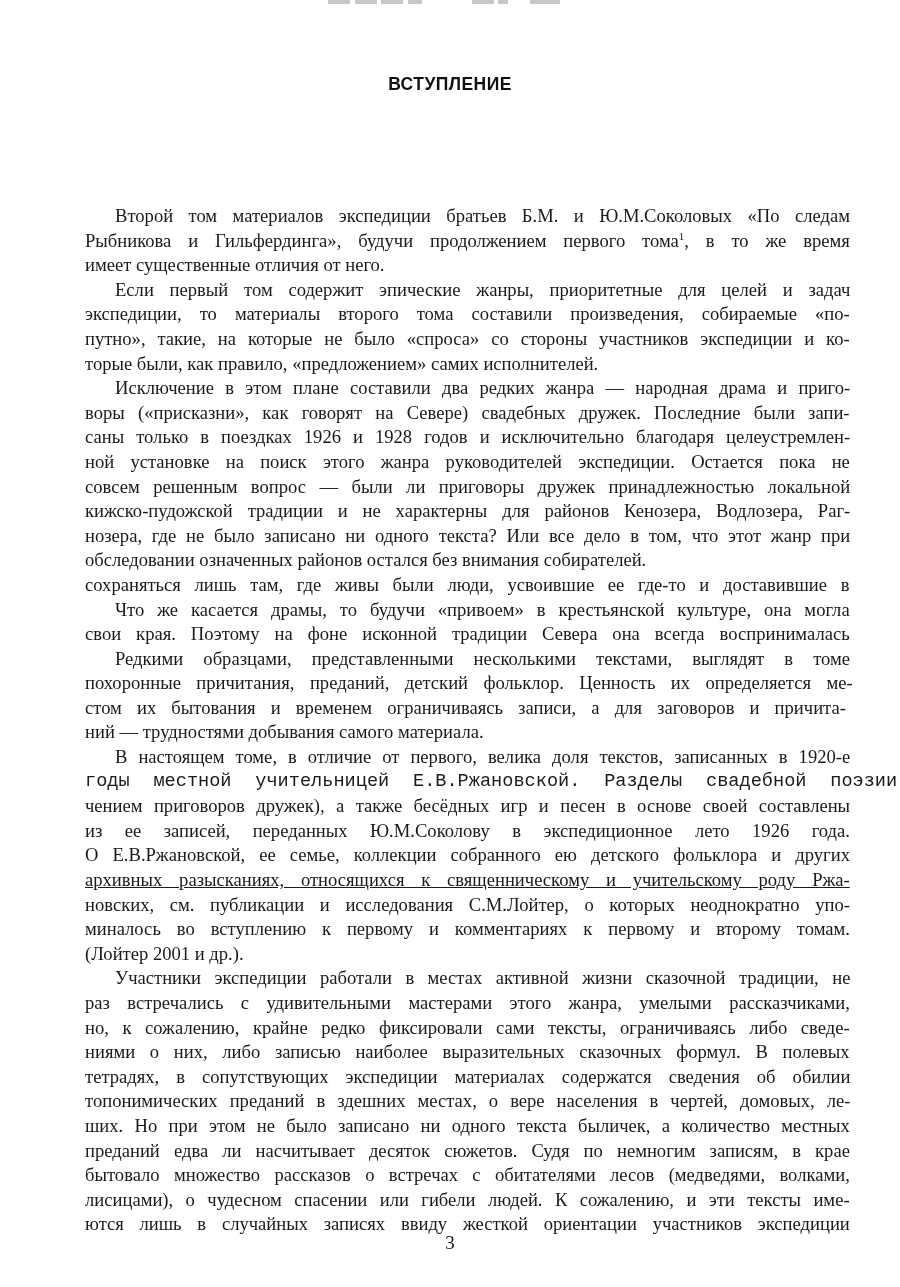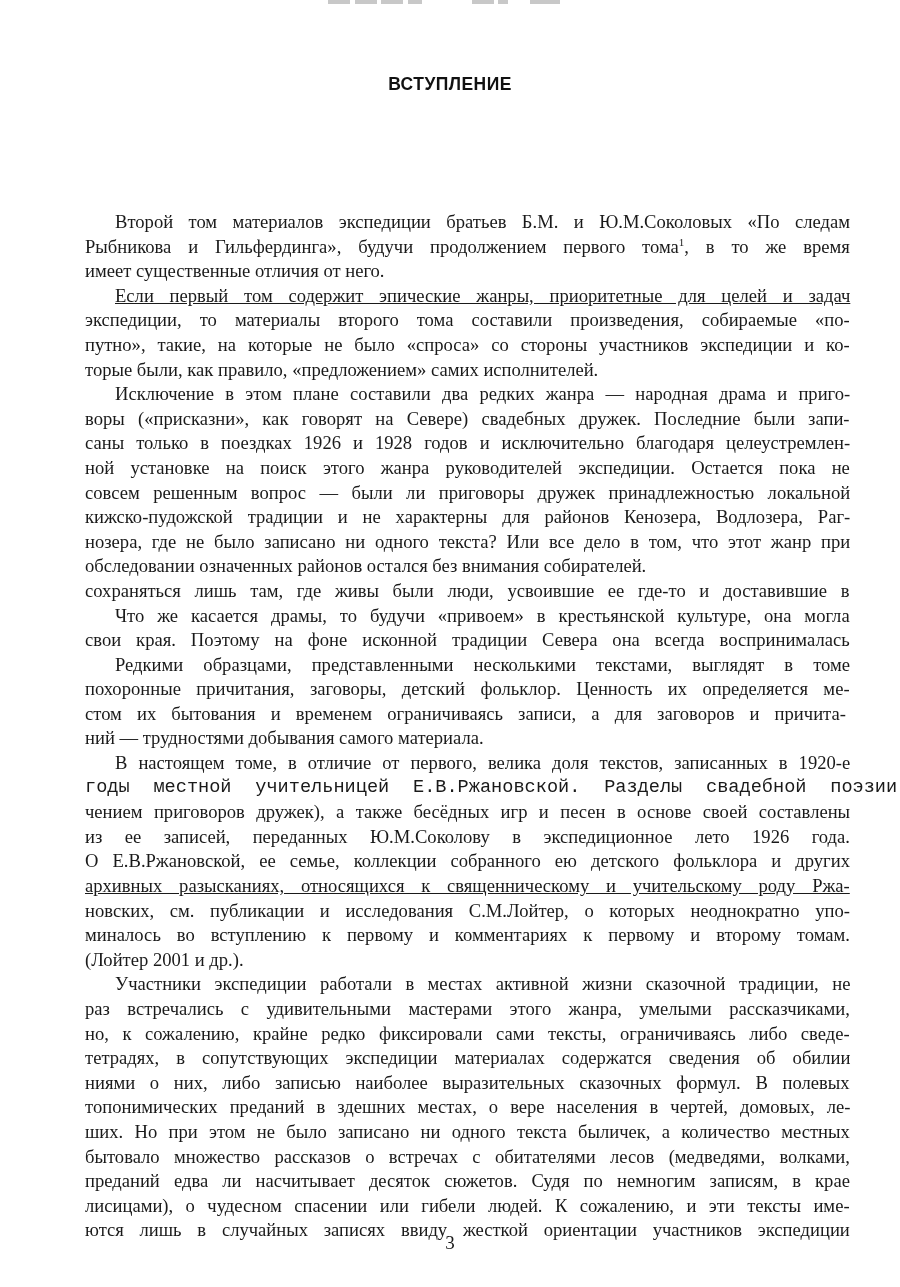--- a/index.html
+++ b/index.html
@@ -1,20 +1,20 @@
 <!DOCTYPE html>
 <html><head>
 <meta charset="utf-8">
 <style>
   html, body { margin: 0; padding: 0; background: #ffffff; }
   body { width: 900px; height: 1287px; position: relative; overflow: hidden; font-family: "Liberation Serif", "DejaVu Serif", serif; color: #1a1a1a; }
   .top-artifact { position: absolute; top: 0; left: 0; width: 900px; height: 8px; }
   .top-artifact span { position: absolute; top: 0; height: 4px; background: #c8c8c8; }
   .heading { position: absolute; top: 60px; left: 0; width: 900px; text-align: center; font-family: "Liberation Sans Narrow", "Liberation Sans", sans-serif; font-weight: bold; font-size: 19px; letter-spacing: 0.5px; transform: scaleX(0.92); transform-origin: center; color: #111; }
-  .body-text { position: absolute; top: 210px; left: 85px; width: 765px; font-size: 18.6px; line-height: 24.6px; text-align: justify; hyphens: manual; }
+  .body-text { position: absolute; top: 204px; left: 85px; width: 765px; font-size: 18.6px; line-height: 24.6px; text-align: justify; hyphens: manual; }
   .body-text p { margin: 0; text-indent: 30px; }
   .body-text p .line { display: block; text-align: justify; text-align-last: justify; white-space: nowrap; }
   .body-text p .line.last { text-align-last: left; }
   .page-number { position: absolute; top: 1232px; left: 0; width: 900px; text-align: center; font-size: 19px; }
   sup { font-size: 11px; line-height: 0; vertical-align: super; }
 </style>
 </head>
 <body>
 
 <div class="top-artifact">
@@ -29,21 +29,21 @@
 
 <h1 class="heading">ВСТУПЛЕНИЕ</h1>
 
 <div class="body-text" id="body-text">
     <p style="text-indent: 0px;">
       <span class="line" style="padding-left: 30px; display: block; white-space: nowrap; word-spacing: 10.7778px; text-align-last: left;">Второй том материалов экспедиции братьев Б.М. и Ю.М.Соколовых «По следам</span>
       <span class="line" style="display: block; white-space: nowrap; word-spacing: 12.2px; text-align-last: left;">Рыбникова и Гильфердинга», будучи продолжением первого тома<sup>1</sup>, в то же время</span>
       <span class="line last">имеет существенные отличия от него.</span>
     </p>
     <p style="text-indent: 0px;">
-      <span class="line" style="padding-left: 30px; display: block; white-space: nowrap; word-spacing: 11.1px; text-align-last: left; text-decoration: underline;">Если первый том содержит эпические жанры, приоритетные для целей и задач</span>
+      <span class="line" style="padding-left: 30px; display: block; white-space: nowrap; word-spacing: 11.1px; text-align-last: left;">Если первый том содержит эпические жанры, приоритетные для целей и задач</span>
       <span class="line" style="display: block; white-space: nowrap; word-spacing: 13.375px; text-align-last: left;">экспедиции, то материалы второго тома составили произведения, собираемые «по-</span>
       <span class="line" style="display: block; white-space: nowrap; word-spacing: 7.25px; text-align-last: left;">путно», такие, на которые не было «спроса» со стороны участников экспедиции и ко-</span>
       <span class="line last">торые были, как правило, «предложением» самих исполнителей.</span>
     </p>
     <p style="text-indent: 0px;">
       <span class="line" style="padding-left: 30px; display: block; white-space: nowrap; word-spacing: 6.58333px; text-align-last: left;">Исключение в этом плане составили два редких жанра — народная драма и приго-</span>
       <span class="line" style="display: block; white-space: nowrap; word-spacing: 8.6px; text-align-last: left;">воры («присказни», как говорят на Севере) свадебных дружек. Последние были запи-</span>
       <span class="line" style="display: block; white-space: nowrap; word-spacing: 7.36364px; text-align-last: left;">саны только в поездках 1926 и 1928 годов и исключительно благодаря целеустремлен-</span>
       <span class="line" style="display: block; white-space: nowrap; word-spacing: 11.6px; text-align-last: left;">ной установке на поиск этого жанра руководителей экспедиции. Остается пока не</span>
       <span class="line" style="display: block; white-space: nowrap; word-spacing: 8.77778px; text-align-last: left;">совсем решенным вопрос — были ли приговоры дружек принадлежностью локальной</span>
@@ -51,43 +51,43 @@
       <span class="line" style="display: block; white-space: nowrap; word-spacing: 5.125px; text-align-last: left;">нозера, где не было записано ни одного текста? Или все дело в том, что этот жанр при</span>
       <span class="line last">обследовании означенных районов остался без внимания собирателей.</span>
     </p>
     <p style="text-indent: 0px;">
       <span class="line" style="display: block; white-space: nowrap; word-spacing: 9px; text-align-last: left;">сохраняться лишь там, где живы были люди, усвоившие ее где-то и доставившие в</span>
       <span class="line" style="padding-left: 30px; display: block; white-space: nowrap; word-spacing: 8.27273px; text-align-last: left;">Что же касается драмы, то будучи «привоем» в крестьянской культуре, она могла</span>
       <span class="line" style="display: block; white-space: nowrap; word-spacing: 10.3px; text-align-last: left;">свои края. Поэтому на фоне исконной традиции Севера она всегда воспринималась</span>
     </p>
     <p style="text-indent: 0px;">
       <span class="line" style="padding-left: 30px; display: block; white-space: nowrap; word-spacing: 15.4286px; text-align-last: left;">Редкими образцами, представленными несколькими текстами, выглядят в томе</span>
-      <span class="line" style="display: block; white-space: nowrap; word-spacing: 10.75px; text-align-last: left;">похоронные причитания, заговоры, детский фольклор. Ценность их определяется ме-</span>
+      <span class="line" style="display: block; white-space: nowrap; word-spacing: 10.75px; text-align-last: left;">похоронные причитания, преданий, детский фольклор. Ценность их определяется ме-</span>
       <span class="line" style="display: block; white-space: nowrap; word-spacing: 10.4545px; text-align-last: left;">стом их бытования и временем ограничиваясь записи, а для заговоров и причита-</span>
       <span class="line last">ний — трудностями добывания самого материала.</span>
     </p>
     <p style="text-indent: 0px;">
       <span class="line" style="padding-left: 30px; display: block; white-space: nowrap; word-spacing: 6.33333px; text-align-last: left;">В настоящем томе, в отличие от первого, велика доля текстов, записанных в 1920-е</span>
       <span class="line" style="display: block; white-space: nowrap; word-spacing: 12.625px; text-align-last: left; font-family: Liberation Mono, monospace;">годы местной учительницей Е.В.Ржановской. Разделы свадебной поэзии (за исклю-</span>
       <span class="line" style="display: block; white-space: nowrap; word-spacing: 6.75px; text-align-last: left;">чением приговоров дружек), а также бесёдных игр и песен в основе своей составлены</span>
       <span class="line" style="display: block; white-space: nowrap; word-spacing: 17.7778px; text-align-last: left;">из ее записей, переданных Ю.М.Соколову в экспедиционное лето 1926 года.</span>
       <span class="line" style="display: block; white-space: nowrap; word-spacing: 9.4px; text-align-last: left;">О Е.В.Ржановской, ее семье, коллекции собранного ею детского фольклора и других</span>
       <span class="line" style="display: block; white-space: nowrap; word-spacing: 12.125px; text-align-last: left; text-decoration: underline;">архивных разысканиях, относящихся к священническому и учительскому роду Ржа-</span>
       <span class="line" style="display: block; white-space: nowrap; word-spacing: 11px; text-align-last: left;">новских, см. публикации и исследования С.М.Лойтер, о которых неоднократно упо-</span>
       <span class="line" style="display: block; white-space: nowrap; word-spacing: 11.2727px; text-align-last: left;">миналось во вступлению к первому и комментариях к первому и второму томам.</span>
       <span class="line last">(Лойтер 2001 и др.).</span>
     </p>
     <p style="text-indent: 0px;">
       <span class="line" style="padding-left: 30px; display: block; white-space: nowrap; word-spacing: 8.77778px; text-align-last: left;">Участники экспедиции работали в местах активной жизни сказочной традиции, не</span>
       <span class="line" style="display: block; white-space: nowrap; word-spacing: 12.75px; text-align-last: left;">раз встречались с удивительными мастерами этого жанра, умелыми рассказчиками,</span>
       <span class="line" style="display: block; white-space: nowrap; word-spacing: 8.9px; text-align-last: left;">но, к сожалению, крайне редко фиксировали сами тексты, ограничиваясь либо сведе-</span>
+      <span class="line" style="display: block; white-space: nowrap; word-spacing: 10px; text-align-last: left;">ниями о них, либо записью наиболее выразительных сказочных формул. В полевых</span>
       <span class="line" style="display: block; white-space: nowrap; word-spacing: 12.375px; text-align-last: left;">тетрадях, в сопутствующих экспедиции материалах содержатся сведения об обилии</span>
-      <span class="line" style="display: block; white-space: nowrap; word-spacing: 10px; text-align-last: left;">ниями о них, либо записью наиболее выразительных сказочных формул. В полевых</span>
       <span class="line" style="display: block; white-space: nowrap; word-spacing: 7.36364px; text-align-last: left;">топонимических преданий в здешних местах, о вере населения в чертей, домовых, ле-</span>
       <span class="line" style="display: block; white-space: nowrap; word-spacing: 6.61538px; text-align-last: left;">ших. Но при этом не было записано ни одного текста быличек, а количество местных</span>
+      <span class="line" style="display: block; white-space: nowrap; word-spacing: 9.45455px; text-align-last: left;">преданий едва ли насчитывает десяток сюжетов. Судя по немногим записям, в крае</span>
       <span class="line" style="display: block; white-space: nowrap; word-spacing: 9.66667px; text-align-last: left;">бытовало множество рассказов о встречах с обитателями лесов (медведями, волками,</span>
-      <span class="line" style="display: block; white-space: nowrap; word-spacing: 9.45455px; text-align-last: left;">преданий едва ли насчитывает десяток сюжетов. Судя по немногим записям, в крае</span>
       <span class="line" style="display: block; white-space: nowrap; word-spacing: 7.75px; text-align-last: left;">лисицами), о чудесном спасении или гибели людей. К сожалению, и эти тексты име-</span>
       <span class="line" style="display: block; white-space: nowrap; word-spacing: 11.1111px; text-align-last: left;">ются лишь в случайных записях ввиду жесткой ориентации участников экспедиции</span>
     </p>
   </div>
 
 <div class="page-number">3</div>
 
 </body></html>

